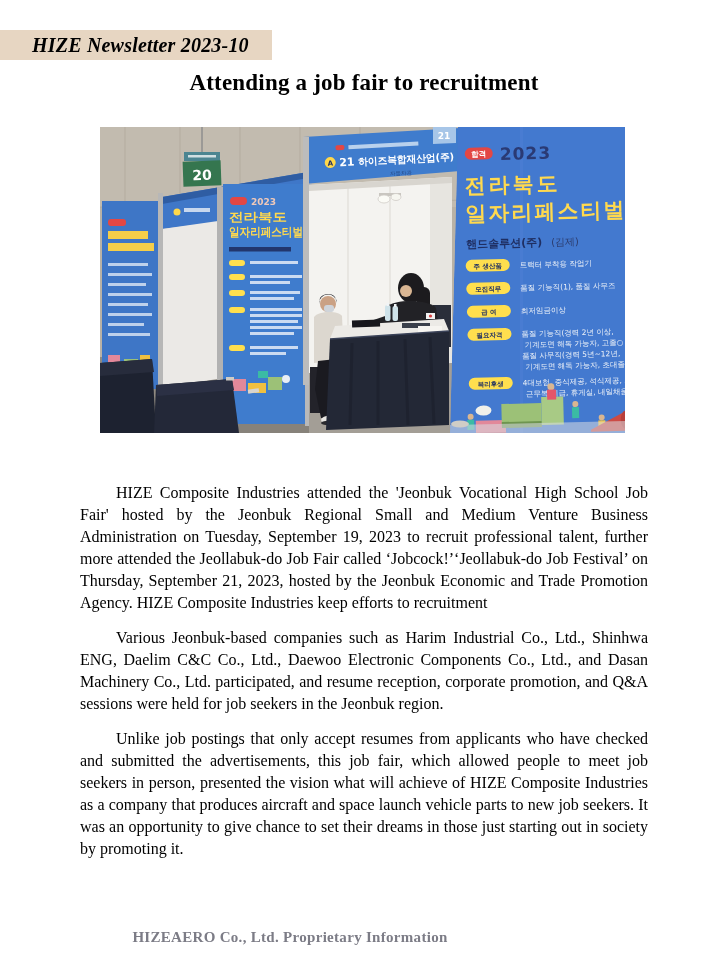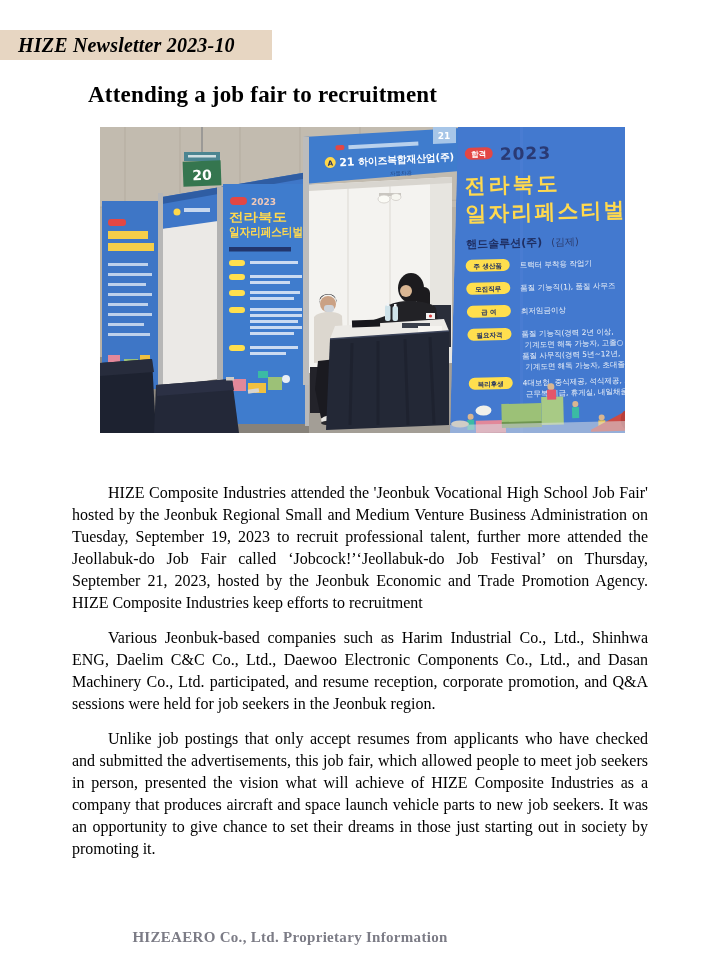--- a/index.html
+++ b/index.html
@@ -5,37 +5,37 @@
   html,body{margin:0;padding:0;}
   body{
     width:720px;height:960px;background:#ffffff;position:relative;
     font-family:"Liberation Serif", serif;color:#000;overflow:hidden;
   }
   .header-bar{
     position:absolute;left:0;top:30px;width:272px;height:30px;
     background:#e7d6c2;display:flex;align-items:center;
   }
   .header-bar .hlabel{
-    font-style:italic;font-weight:bold;font-size:20px;padding-left:18px;
+    font-style:italic;font-weight:bold;font-size:20px;padding-left:32px;
     letter-spacing:.2px;white-space:nowrap;
   }
   .page-title{
-    position:absolute;top:66px;left:72px;width:576px;margin:16px;
-    font-size:23px;font-weight:bold;letter-spacing:.2px;
+    position:absolute;top:66px;left:72px;width:576px;margin:4px;
+    text-align:center;font-size:23px;font-weight:bold;letter-spacing:.2px;
   }
   .photo-frame{
     position:absolute;left:100px;top:127px;width:525px;height:306px;margin:0;
     line-height:0;
   }
   .photo-frame svg{display:block;}
   .article{
     position:absolute;left:72px;top:482px;width:576px;
     font-size:16px;line-height:22px;text-align:justify;
   }
-  .article p{margin:0 0 13px 0;text-indent:36px;}
+  .article p{margin:0 0 13px 8px;text-indent:36px;}
   .page-footer{
     position:absolute;left:0;top:929px;width:580px;text-align:center;
     font-weight:bold;font-size:15px;color:#7c7c86;letter-spacing:.3px;
   }
   .svgtxt{font-family:"DejaVu Sans", sans-serif;}
 </style>
 </head>
 <body>
 
 <div class="header-bar">

